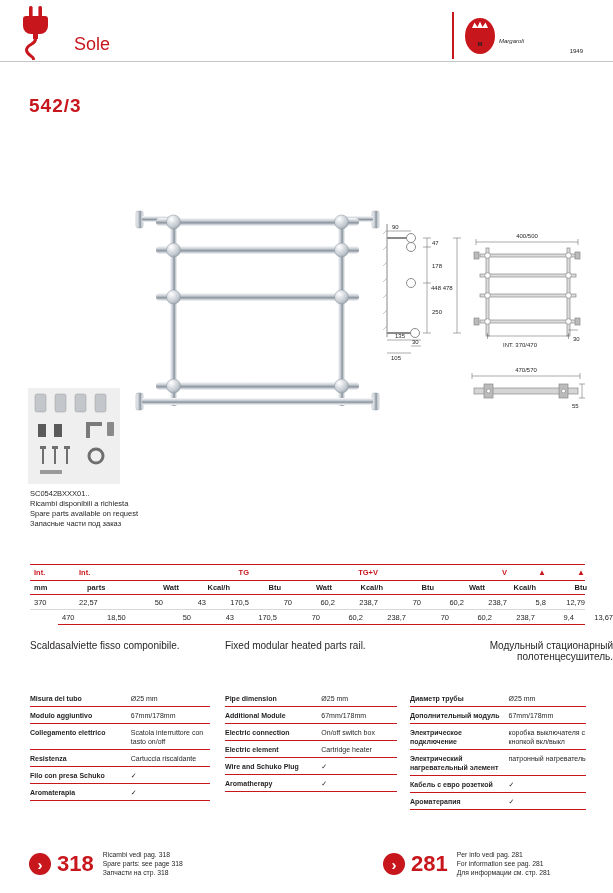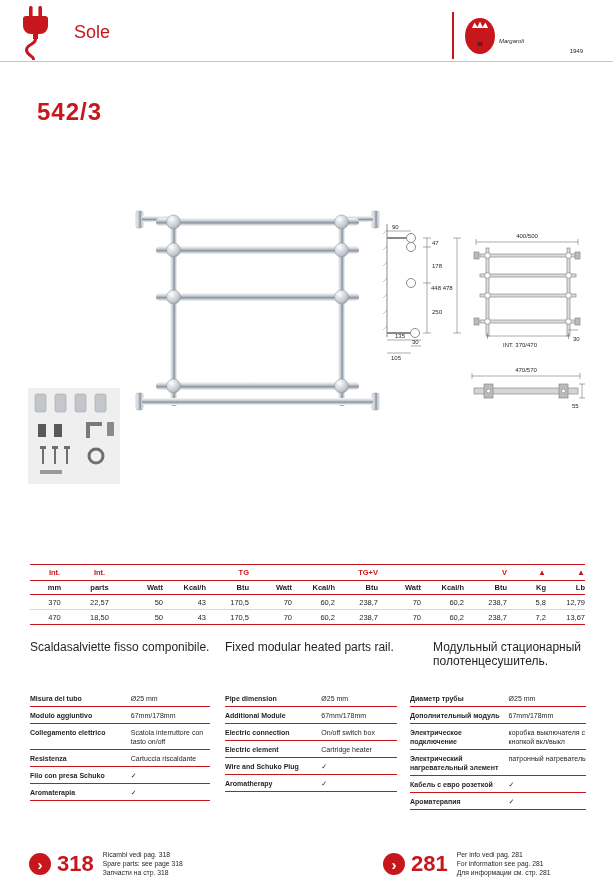--- a/index.html
+++ b/index.html
@@ -1,53 +1,53 @@
 <!DOCTYPE html>
 <html><head>
 <meta charset="utf-8">
 <style>
   html,body{margin:0;padding:0;background:#ffffff;}
   .page{position:relative;width:613px;height:893px;background:#ffffff;
         font-family:"Liberation Sans",sans-serif;color:#231f20;overflow:hidden;}
 
   
   .plug{position:absolute;left:21px;top:6px;}
-  .series{position:absolute;left:74px;top:22px;font-size:18px;color:#c8161d;}
+  .series{position:absolute;left:74px;top:34px;font-size:18px;color:#c8161d;}
   .header-rule{position:absolute;left:0;top:61px;width:613px;height:1px;background:#c4c4c4;}
   .logo-wrap{position:absolute;left:452px;top:12px;height:47px;border-left:2px solid #c8161d;
              padding-left:7px;display:flex;align-items:center;}
 
   
-  .product-code{position:absolute;left:37px;top:82px;font-size:24px;font-weight:bold;color:#c8161d;letter-spacing:1px;}
+  .product-code{position:absolute;left:29px;top:82px;font-size:19px;font-weight:bold;color:#c8161d;letter-spacing:1px;}
   .finish-notes{position:absolute;left:462px;top:101px;font-size:7.5px;line-height:10.5px;}
 
   
   .photo{position:absolute;left:126px;top:186px;}
   .d-side{position:absolute;left:381px;top:222px;}
   .d-front{position:absolute;left:468px;top:228px;}
   .d-top{position:absolute;left:468px;top:360px;}
   .parts-photo{position:absolute;left:28px;top:388px;}
   .parts-text{position:absolute;left:30px;top:489px;font-size:7.5px;line-height:10px;}
   svg text{font-family:"Liberation Sans",sans-serif;font-size:6px;fill:#231f20;}
 
   
   .ptable{position:absolute;left:30px;top:564px;width:555px;font-size:7.5px;border-top:1px solid #c8161d;}
   .trow{display:grid;align-items:center;}
   .trow.grp{grid-template-columns:45px 45px 129px 129px 129px 39px 39px;height:15px;
             border-bottom:1px solid #c8161d;color:#c8161d;font-weight:bold;}
   .trow.cols{grid-template-columns:45px 45px 43px 43px 43px 43px 43px 43px 43px 43px 43px 39px 39px;}
-  .trow.sub{height:13px;border-bottom:1px solid #c8161d;font-weight:bold;}
+  .trow.sub{height:13px;border-bottom:1px solid #c8161d;font-weight:bold;gap:8px;}
   .trow.data{height:14px;border-bottom:1px solid #d8d8d8;}
-  .trow.data.last{border-bottom:1px solid #c8161d;}
+  .trow.data.last{border-bottom:1px solid #c8161d;margin-left:28px;}
   .tc{text-align:right;}
-  .tl{text-align:center;padding-left:4px;}
+  .tl{text-align:left;padding-left:4px;}
   .tri{font-size:8px;color:#c8161d;}
 
   
-  .desc{position:absolute;top:640px;font-size:12px;}
+  .desc{position:absolute;top:640px;font-size:10px;text-align:right;}
   .desc-it{left:30px;} .desc-en{left:225px;} .desc-ru{left:433px;}
 
   
   .spec-block{position:absolute;top:690px;font-size:7px;line-height:9px;}
   .spec-it{left:30px;width:180px;}
   .spec-en{left:225px;width:172px;}
   .spec-ru{left:410px;width:176px;}
   .spec-row{display:flex;align-items:flex-start;border-bottom:1px solid #c8161d;padding:4px 0 3px 0;}
   .spec-label{width:56%;font-weight:bold;padding-right:5px;box-sizing:border-box;}
   .spec-value{width:44%;}
@@ -261,20 +261,26 @@
           <rect x="14" y="61" width="2" height="15"></rect>
         <rect x="24" y="58" width="6" height="3"></rect>
           <rect x="26" y="61" width="2" height="15"></rect>
         <rect x="36" y="58" width="6" height="3"></rect>
           <rect x="38" y="61" width="2" height="15"></rect>
       </g>
       <circle cx="68" cy="68" r="7" stroke="#6f6f6f" stroke-width="3" fill="none"></circle>
       <rect x="12" y="82" width="22" height="4" fill="#9a9a9a"></rect>
     </svg>
   </div>
+  <div class="parts-text">
+    <div>SC0542BXXX01..</div>
+    <div>Ricambi disponibili a richiesta</div>
+    <div>Spare parts available on request</div>
+    <div>Запасные части под заказ</div>
+  </div>
 
   <div class="ptable">
     <div class="trow grp">
       <div class="tl">Int.</div>
       <div class="tl">Int.</div>
       <div class="tc">TG</div>
       <div class="tc">TG+V</div>
       <div class="tc">V</div>
       <div class="tc tri">▲</div>
       <div class="tc tri">▲</div>
@@ -314,21 +320,21 @@
       <div class="tl">18,50</div>
       <div class="tc">50</div>
       <div class="tc">43</div>
       <div class="tc">170,5</div>
       <div class="tc">70</div>
       <div class="tc">60,2</div>
       <div class="tc">238,7</div>
       <div class="tc">70</div>
       <div class="tc">60,2</div>
       <div class="tc">238,7</div>
-      <div class="tc">7,2</div>
+      <div class="tc">9,4</div>
       <div class="tc">13,67</div>
     </div>
   </div>
 
   <div class="desc desc-it">Scaldasalviette fisso componibile.</div>
   <div class="desc desc-en">Fixed modular heated parts rail.</div>
   <div class="desc desc-ru">Модульный стационарный полотенцесушитель.</div>
 
   <div class="spec-block spec-it">
     <div class="spec-row">

